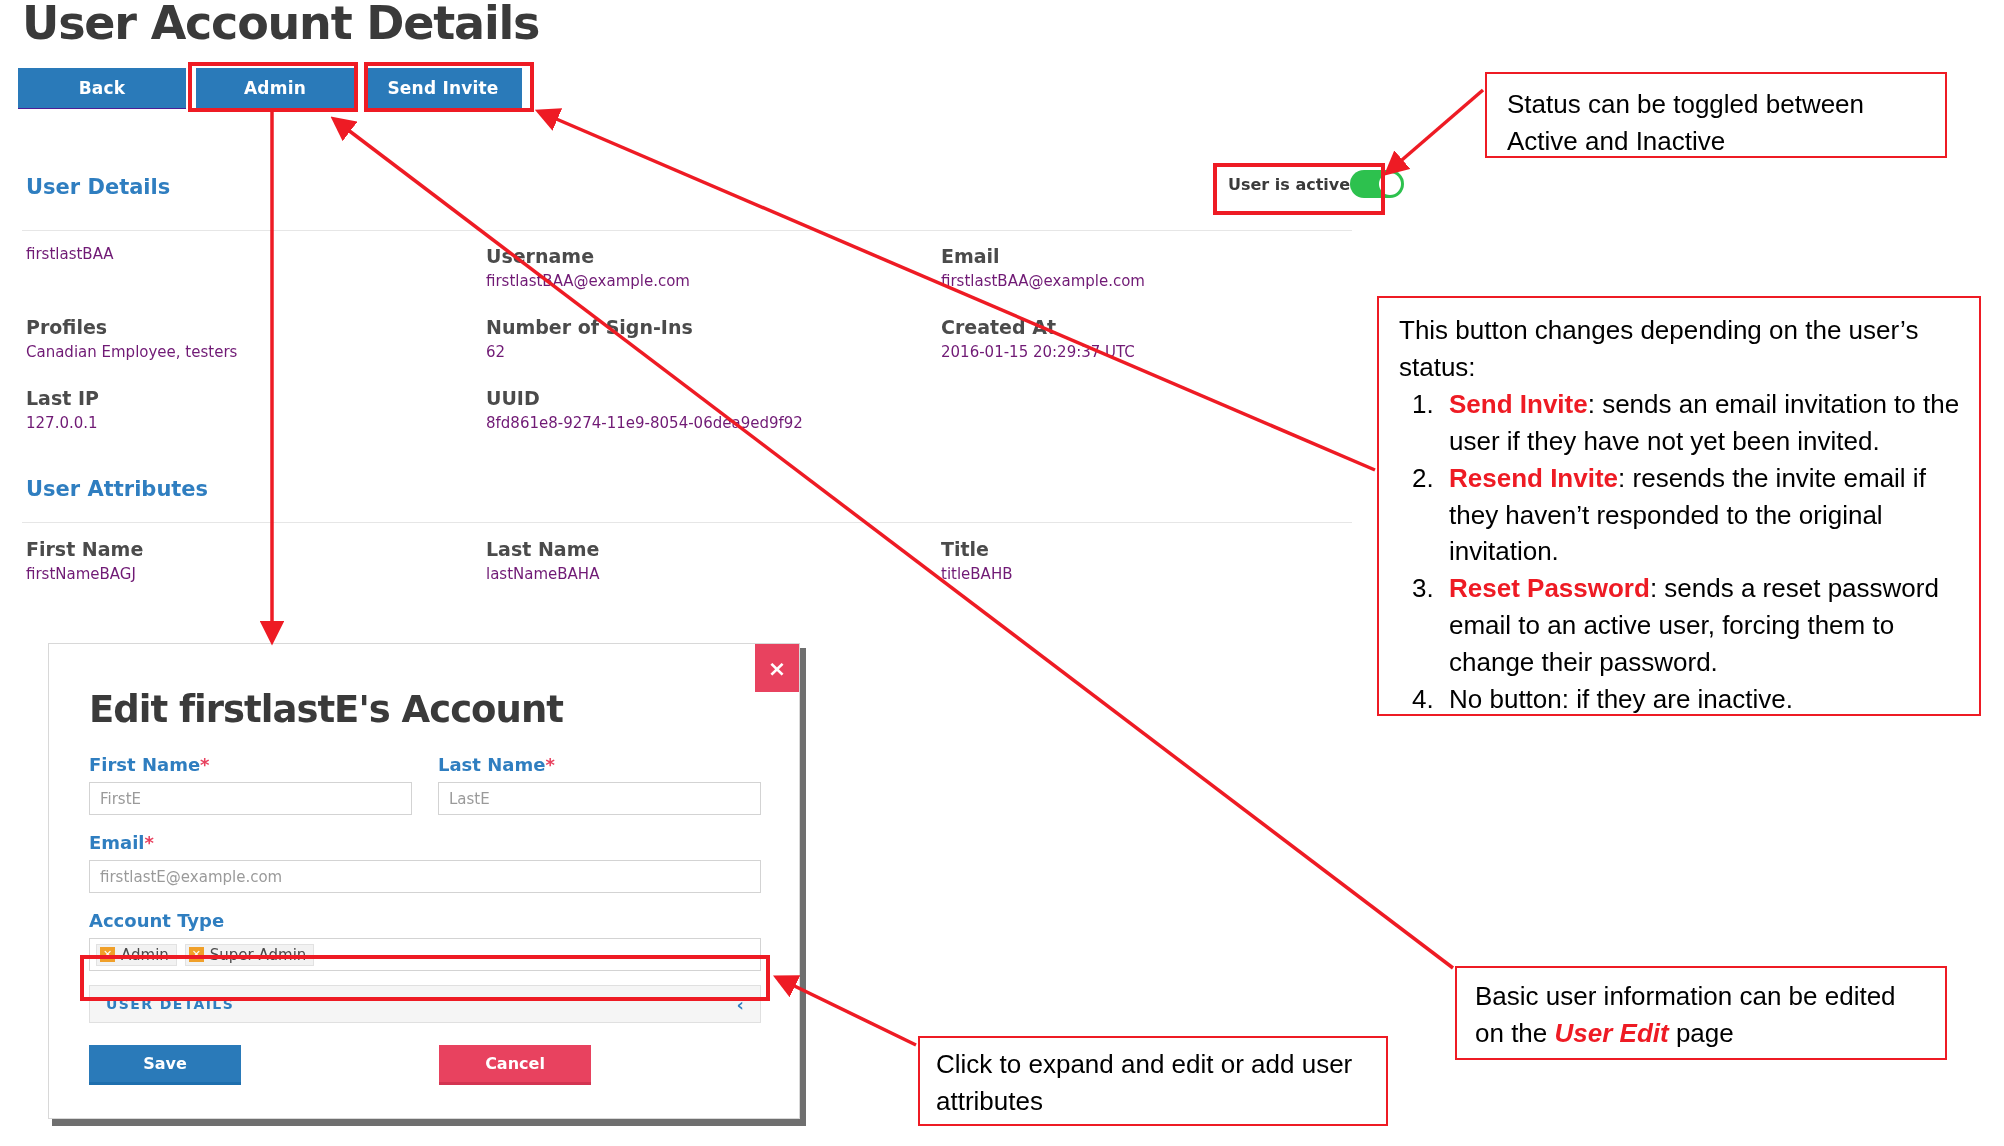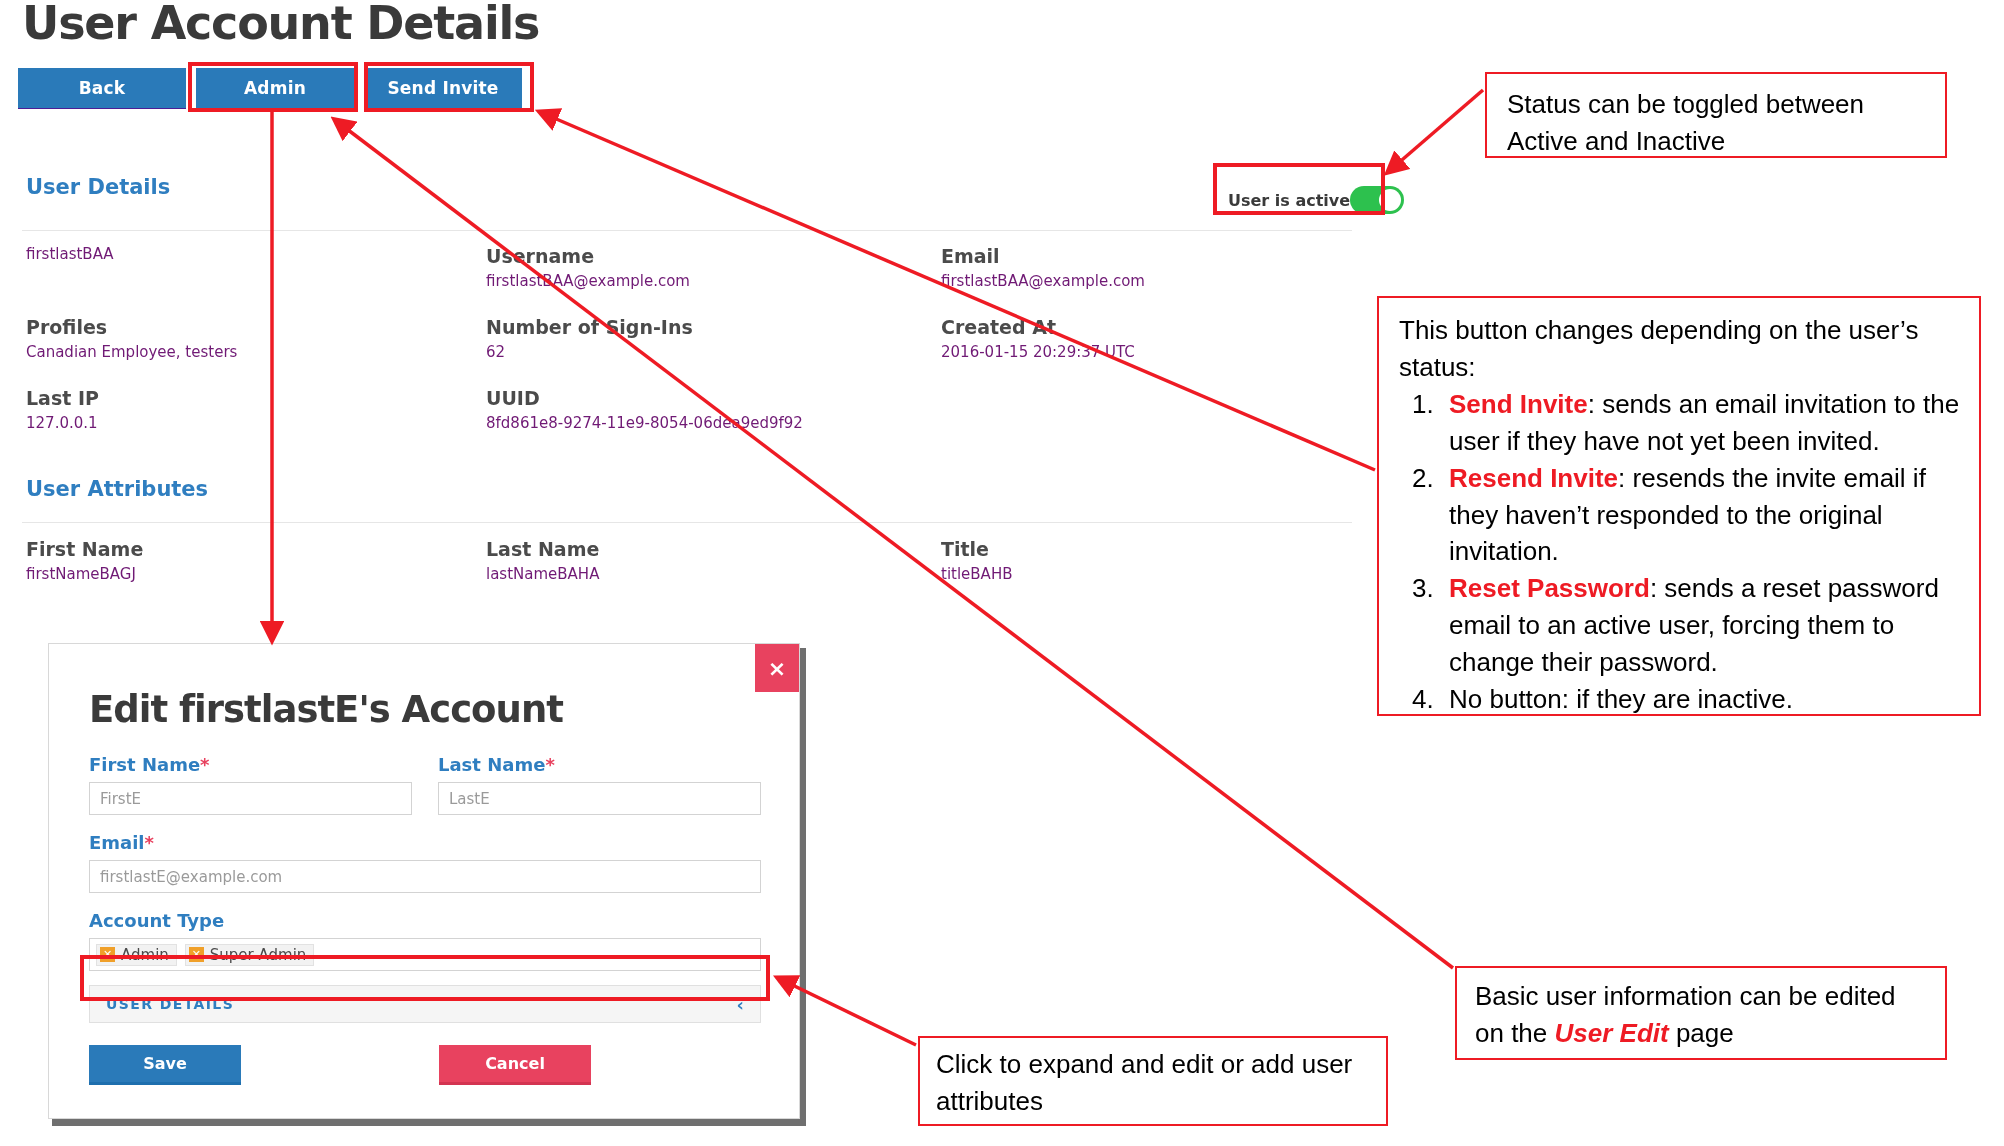--- a/index.html
+++ b/index.html
@@ -106,21 +106,21 @@
     font-family: "DejaVu Sans", sans-serif;
     white-space: nowrap;
   }
 
   
   #active-toggle-wrap {
     position: absolute;
     left: 1218px; top: 168px;
     display: flex;
     align-items: center;
-    padding: 18px 10px;
+    padding: 2px 10px;
   }
   .toggle-label {
     font-size: 16px;
     font-weight: 700;
     color: #3a3a3a;
     font-family: "DejaVu Sans", sans-serif;
     white-space: nowrap;
   }
   .switch {
     width: 54px; height: 28px;

